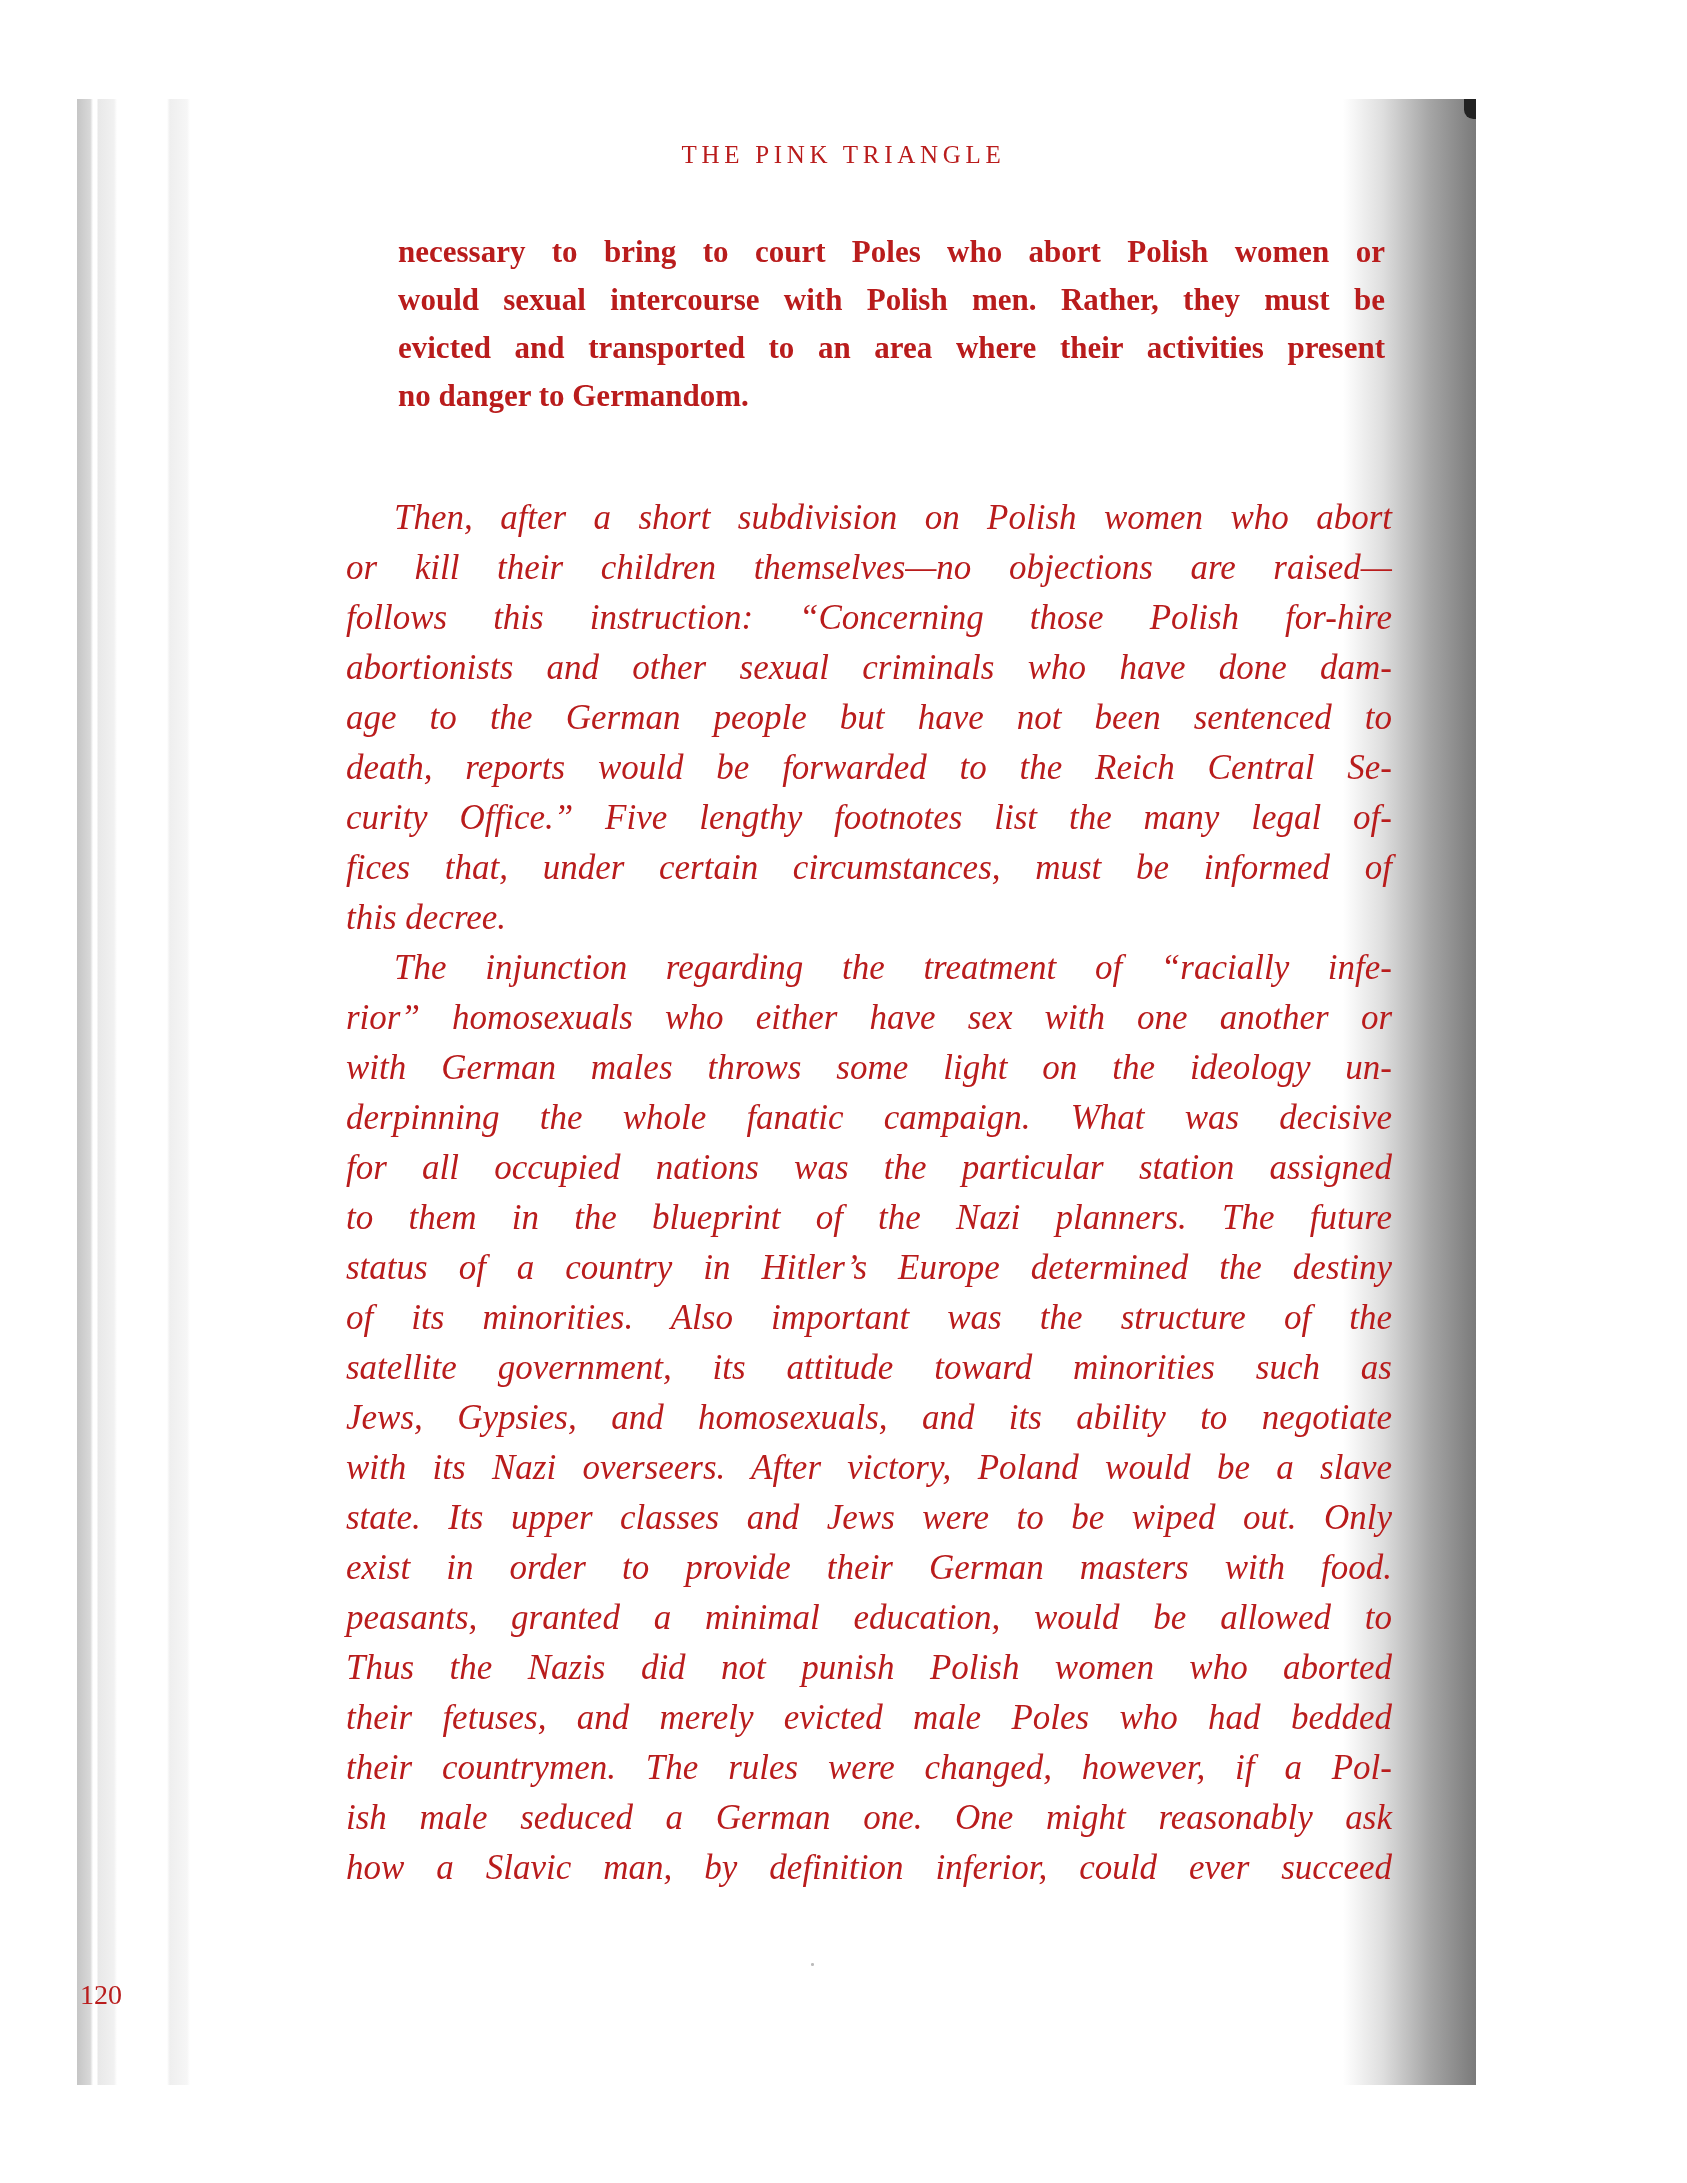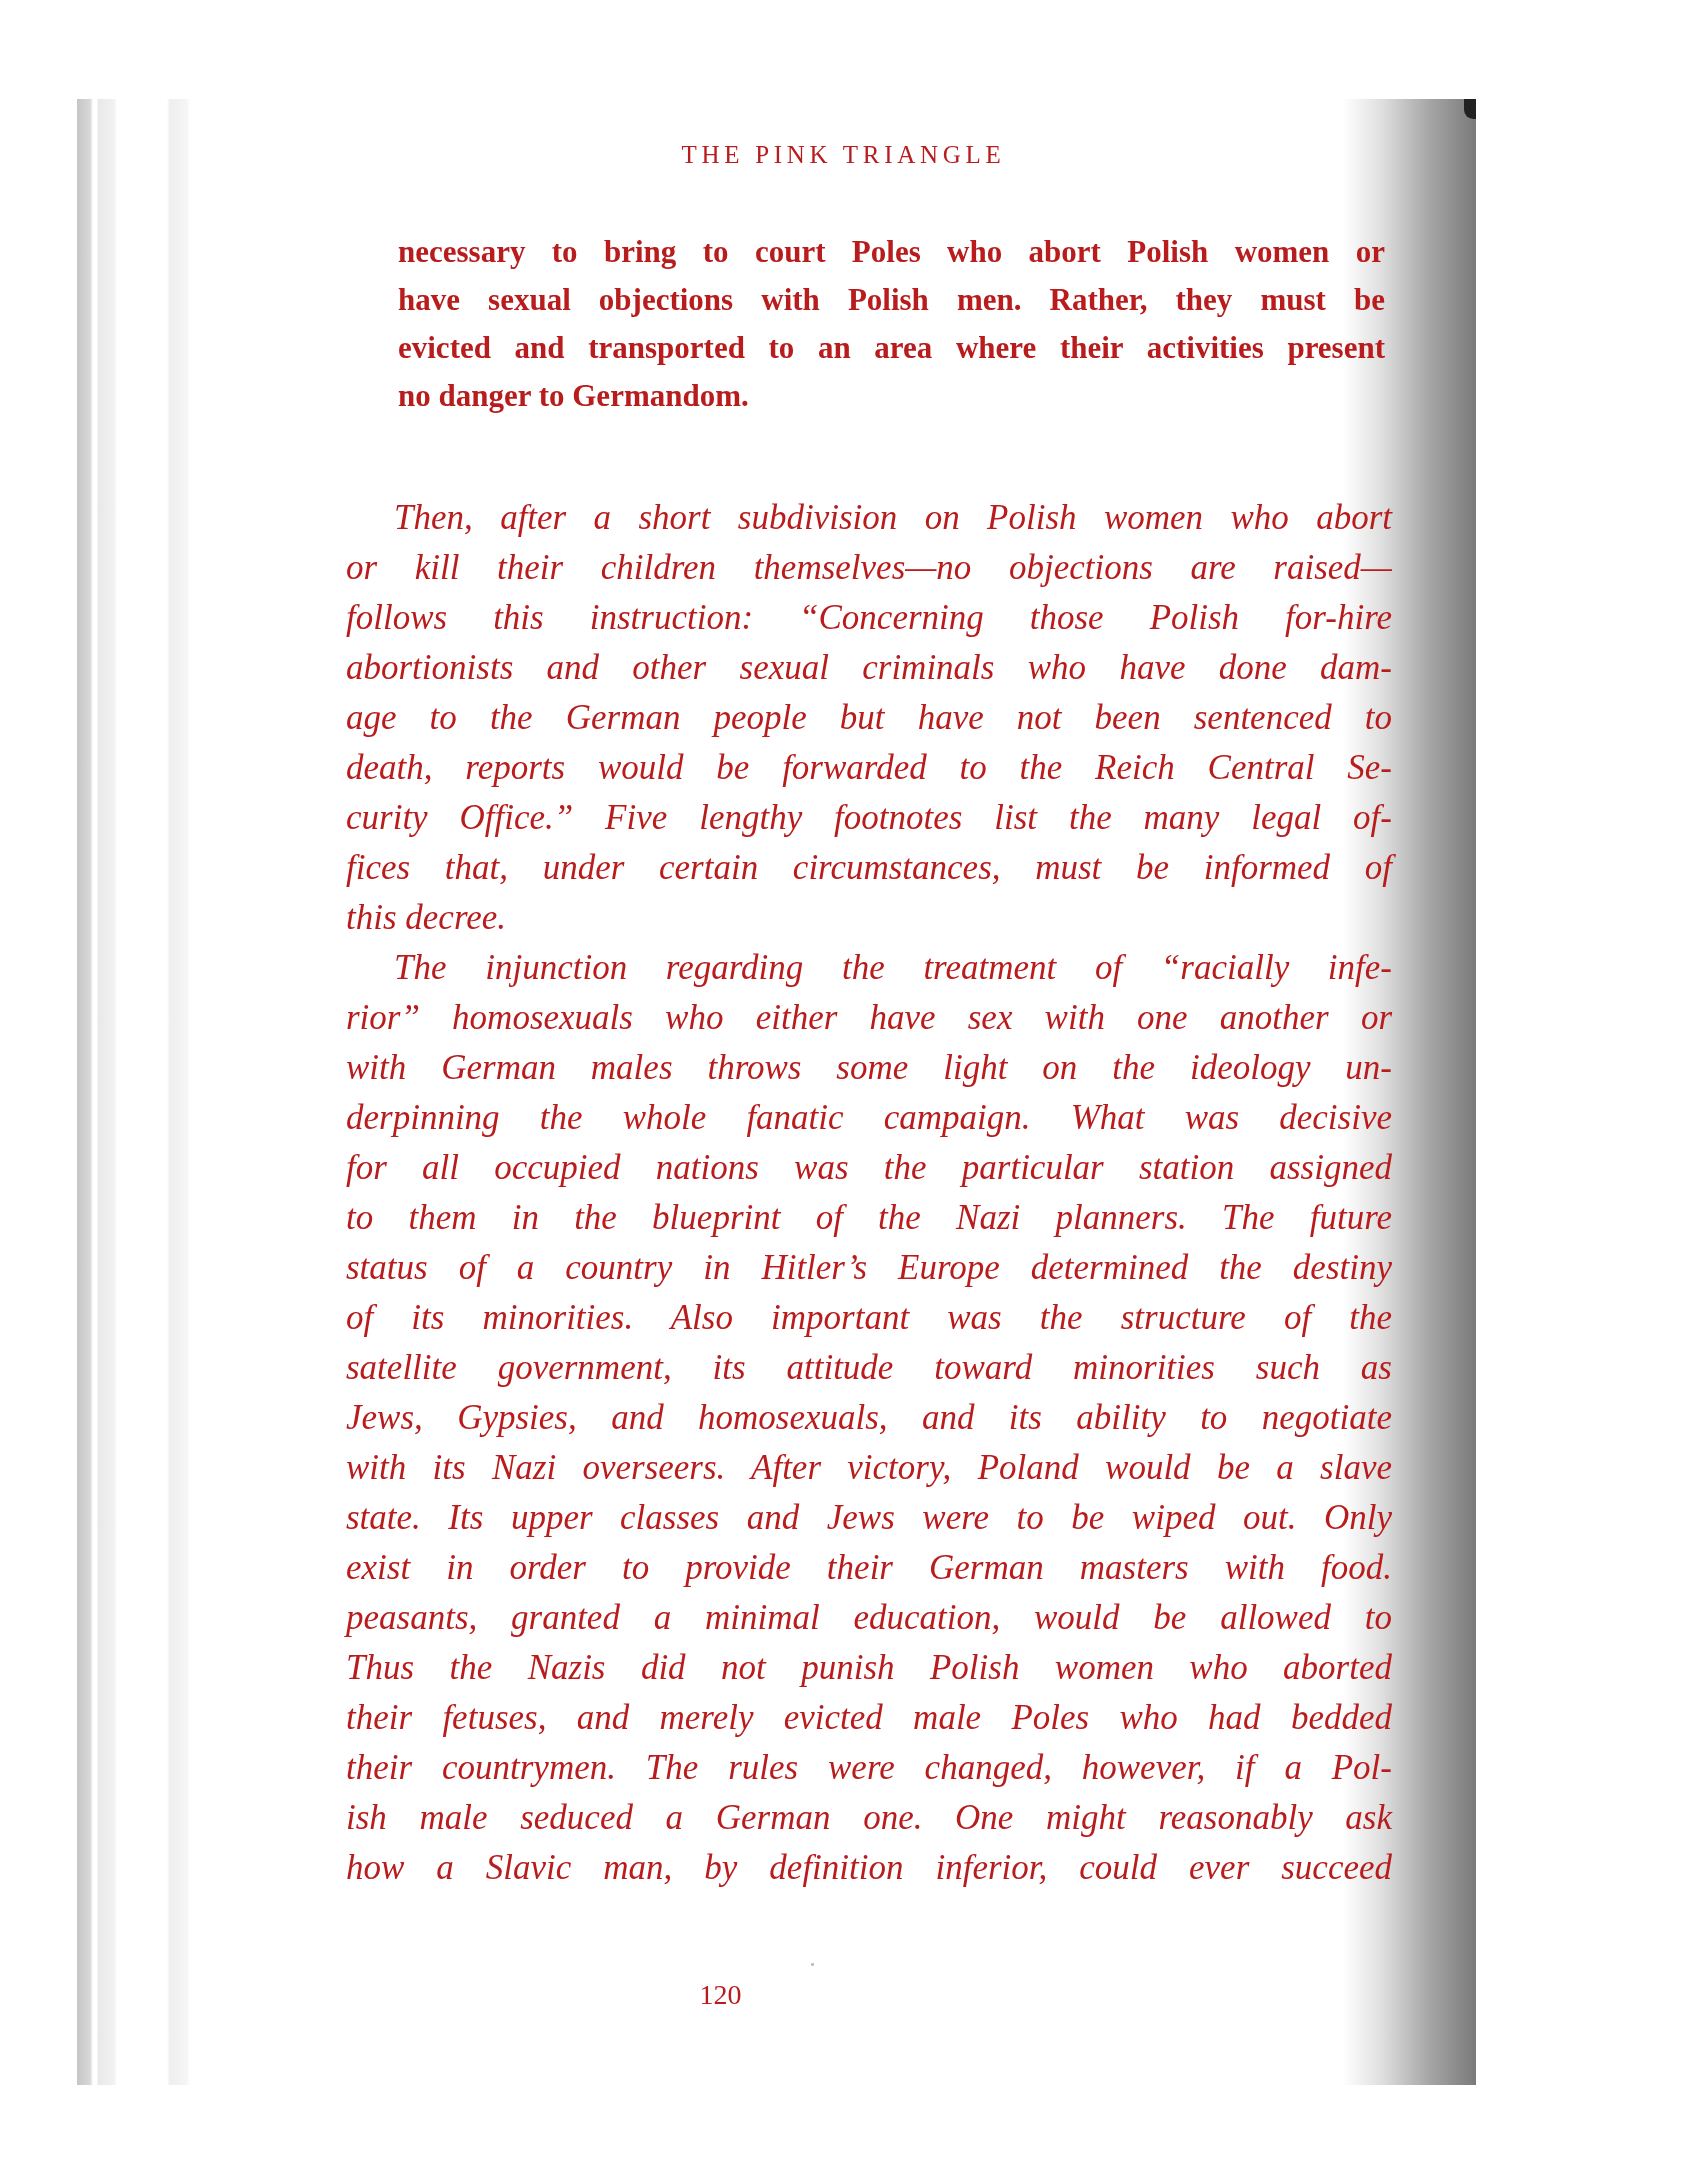--- a/index.html
+++ b/index.html
@@ -55,41 +55,41 @@
   }
   .line {
     display: block; white-space: nowrap; text-align: justify;
     text-align-last: justify; height: inherit;
   }
   .line.last { text-align-last: left; }
   .line.indent { padding-left: 48px; }
 
   .page-number {
     position: absolute; left: 0; width: 1361px; top: 1979px;
-    text-align: center; font-size: 28px; padding-left: 80px; box-sizing: border-box;
+    font-size: 28px; padding-left: 80px; box-sizing: border-box;
   }
   .speck {
     position: absolute; width: 2.7px; height: 2.7px; border-radius: 50%; background: #bbb;
   }
 </style>
 </head>
 <body>
 
 <div class="scan">
   <div class="gutter-left"></div>
   <div class="shadow-right">
     <div class="corner"></div>
   </div>
 </div>
 
 <div class="text running-head">THE PINK TRIANGLE</div>
 
 <div class="text quote">
   <span class="line">necessary to bring to court Poles who abort Polish women or</span>
-  <span class="line">have sexual objections with Polish men. Rather, they must be</span>
+  <span class="line">would sexual intercourse with Polish men. Rather, they must be</span>
   <span class="line">evicted and transported to an area where their activities present</span>
   <span class="line last">no danger to Germandom.</span>
 </div>
 
 <div class="text body-text">
   <div>
     <span class="line indent">Then, after a short subdivision on Polish women who abort</span>
     <span class="line">or kill their children themselves—no objections are raised—</span>
     <span class="line">follows this instruction: “Concerning those Polish for-hire</span>
     <span class="line">abortionists and other sexual criminals who have done dam-</span>

